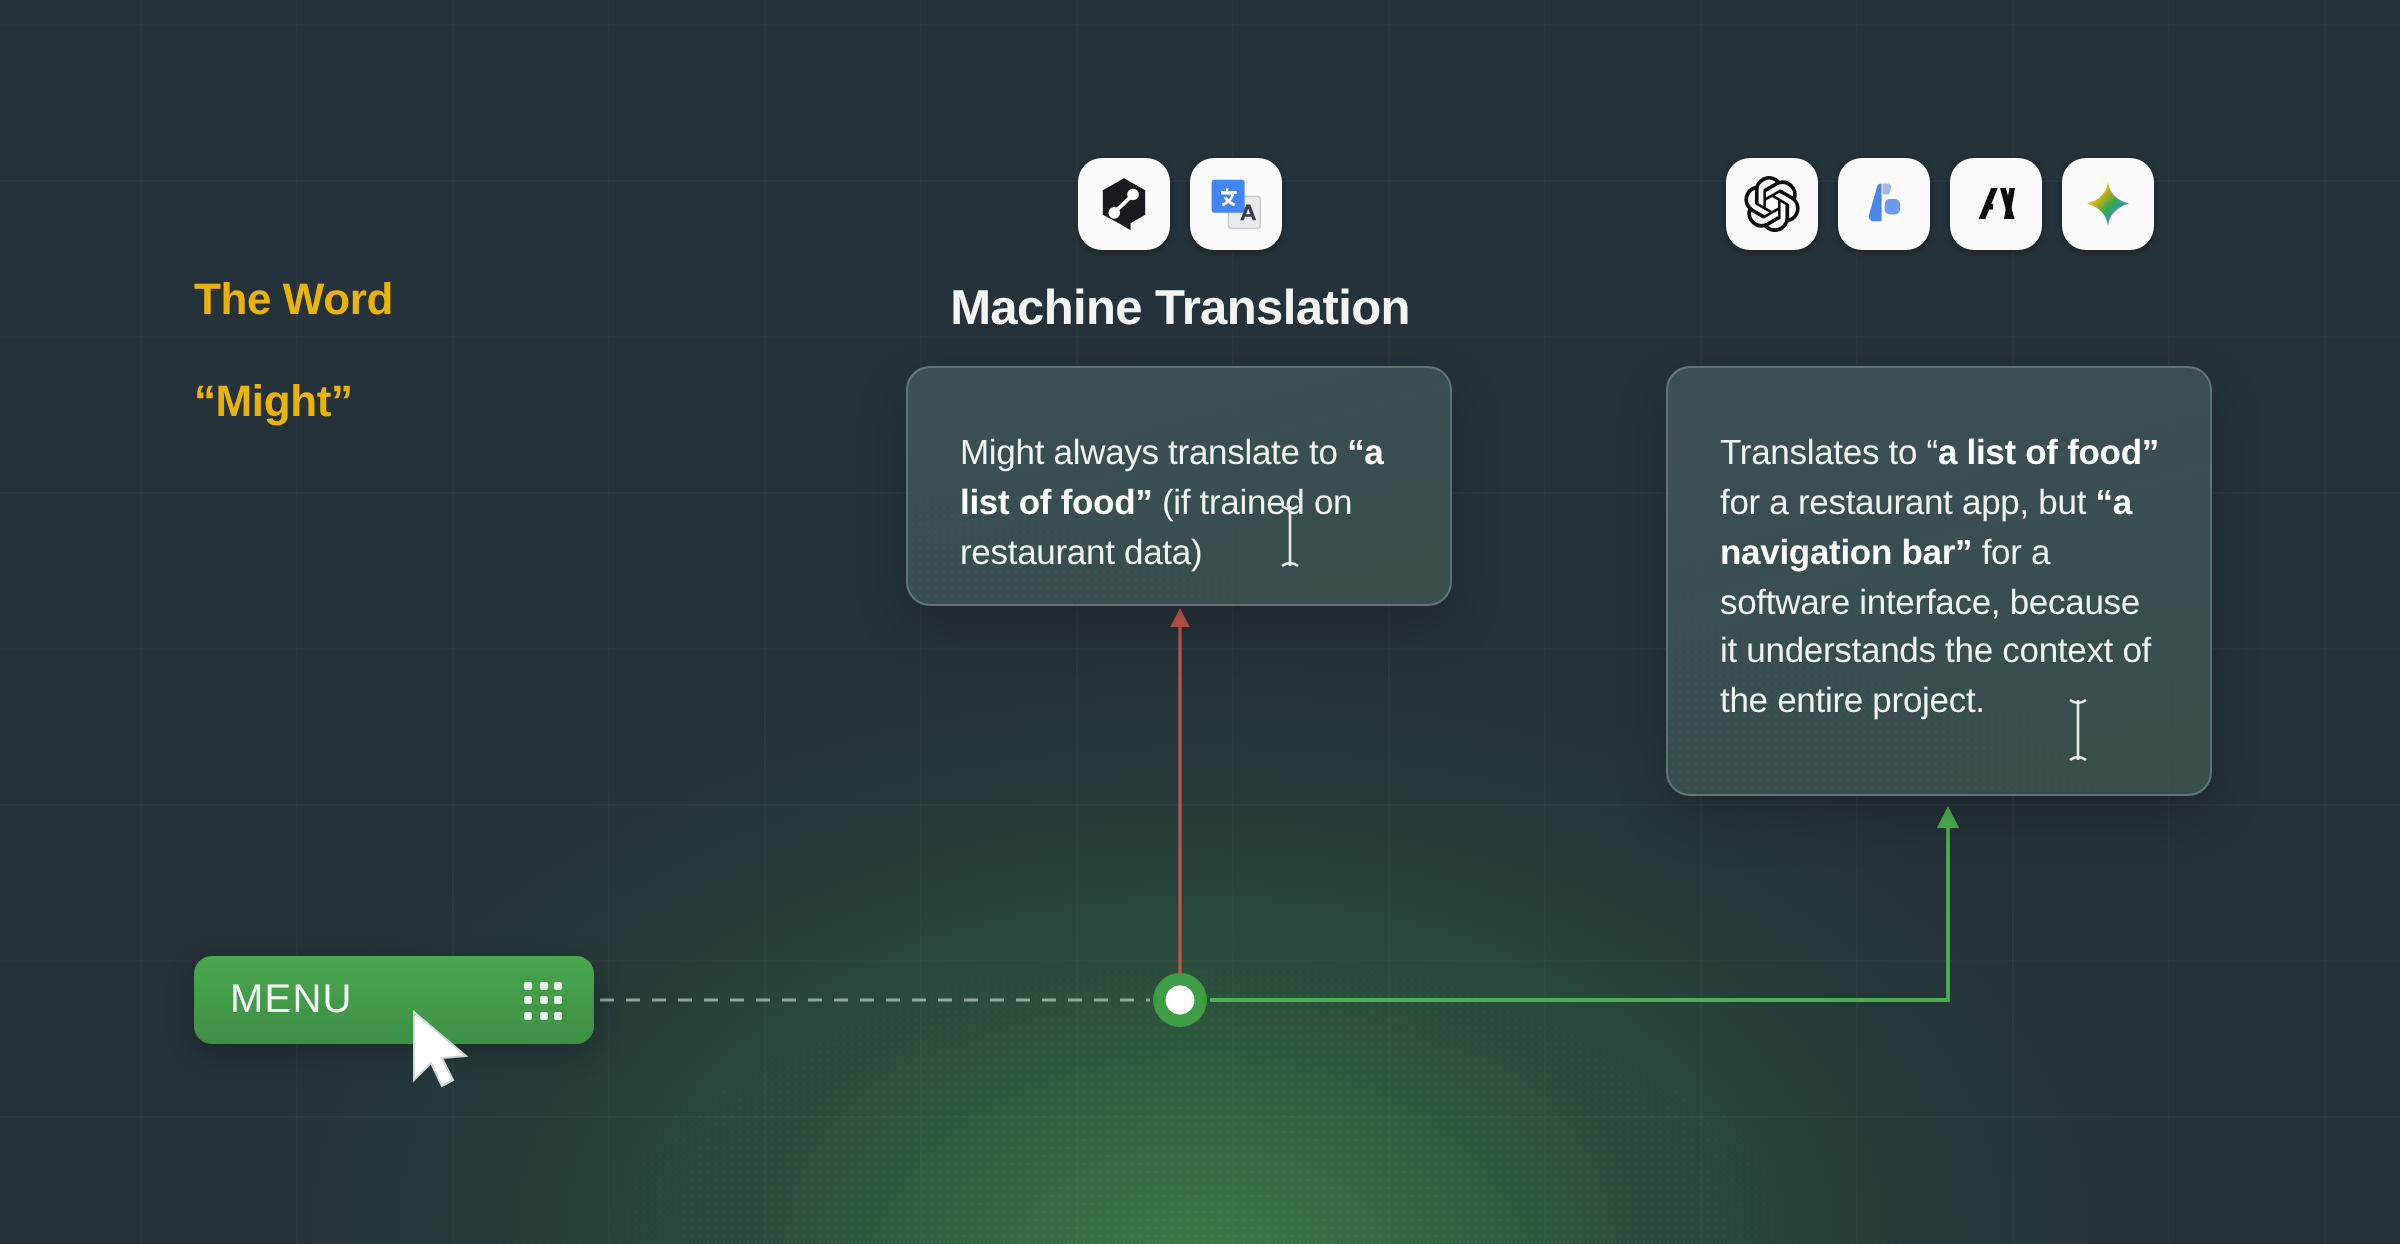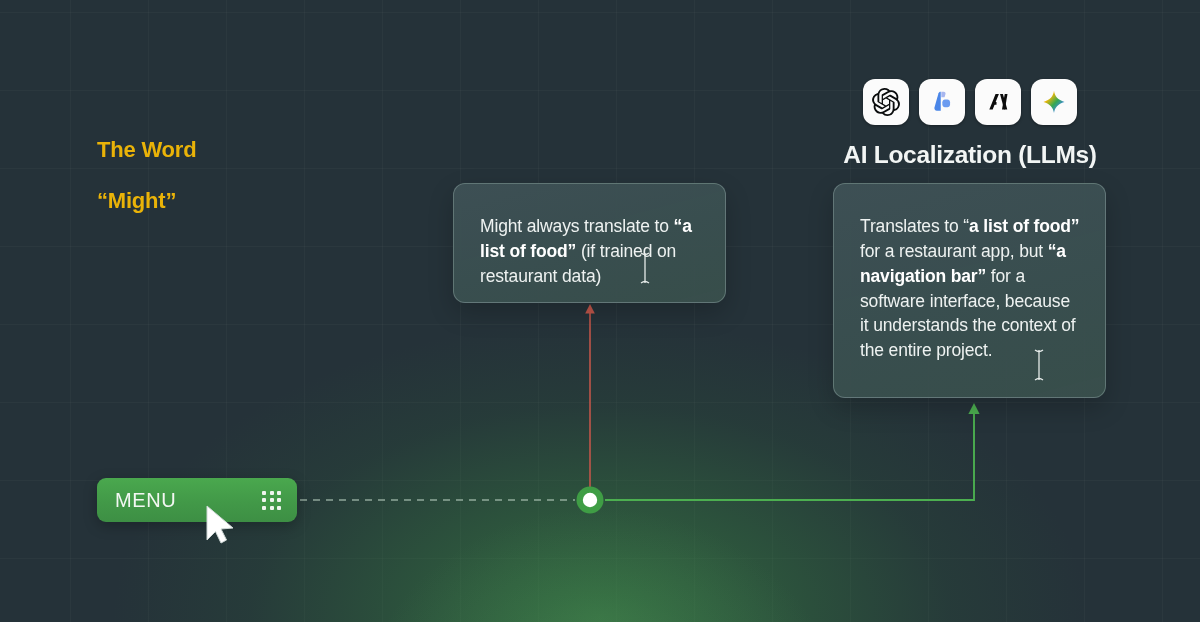--- a/index.html
+++ b/index.html
@@ -145,20 +145,47 @@
       <circle cx="590" cy="500" r="13.5" fill="#3f9d45"></circle>
       <circle cx="590" cy="500" r="7.2" fill="#ffffff"></circle>
     </g>
   </svg>
 
   <div class="word-block">
     <div class="word-line">The Word</div>
     <div class="word-line second">“Might”</div>
   </div>
 
+  <div class="col-head" style="left:440px; top:79px; width:300px;">
+    <div class="icon-row">
+
+      <div class="app-icon">
+        <svg width="30" height="30" viewBox="0 0 32 32">
+          <path d="M16 2.2 L27.3 8.7 L27.3 21.7 L19.5 26.2 L19.5 30 L13.2 26.2 L4.7 21.7 L4.7 8.7 Z" fill="#191a1f"></path>
+          <g stroke="#ffffff" stroke-width="2.1" stroke-linecap="round">
+            <line x1="11" y1="20.3" x2="20.6" y2="11.3"></line>
+          </g>
+          <circle cx="20.8" cy="10.9" r="3.1" fill="#ffffff"></circle>
+          <circle cx="10.8" cy="20.7" r="3.1" fill="#ffffff"></circle>
+        </svg>
+      </div>
+
+      <div class="app-icon">
+        <svg width="30" height="30" viewBox="0 0 32 32">
+          <rect x="12" y="12" width="17" height="17" rx="1.6" fill="#e9eaec"></rect>
+          <rect x="12" y="12" width="17" height="17" rx="1.6" fill="none" stroke="#c9ccd1" stroke-width=".8"></rect>
+          <path d="M3 4.6 A1.6 1.6 0 0 1 4.6 3 L19 3 A1.6 1.6 0 0 1 20.6 4.6 L20.6 19 A1.6 1.6 0 0 1 19 20.6 L4.6 20.6 A1.6 1.6 0 0 1 3 19 Z" fill="#4285f4"></path>
+          <path d="M12.6 8.3 h4.6 v1.6 h-1.2 c-.35 1.5-1 2.7-1.9 3.6 .7 .55 1.5 1 2.4 1.3 l-.6 1.5 c-1.1-.4-2.1-.95-2.95-1.7 -.85 .75-1.85 1.3-2.95 1.7 l-.6-1.5 c .9-.3 1.7-.75 2.4-1.3 -.55-.55-1-1.2-1.35-1.95 h1.75 c .22 .4 .5 .78 .83 1.1 .62-.65 1.1-1.5 1.35-2.55 h-5.3 V8.3 h2.5 V6.9 h1.55 z" fill="#ffffff" transform="translate(-1.2,0.6) scale(1.02)"></path>
+          <path d="M21.5 16.2 h2.1 l3.2 8.4 h-1.95 l-.62-1.75 h-3.4 l-.62 1.75 h-1.92 z m1.03 2.2 -1.1 3 h2.2 z" fill="#3a3f47"></path>
+        </svg>
+      </div>
+
+    </div>
+    <div class="col-title">Machine Translation</div>
+  </div>
 
   <div class="col-head" style="left:820px; top:79px; width:300px;">
     <div class="icon-row">
 
       <div class="app-icon">
         <svg width="28" height="28" viewBox="0 0 24 24">
           <path fill="#0b0d0e" d="M22.28 9.82a5.98 5.98 0 0 0-.52-4.91 6.05 6.05 0 0 0-6.51-2.9A6.07 6.07 0 0 0 4.98 4.18a5.98 5.98 0 0 0-4 2.9 6.05 6.05 0 0 0 .75 7.1 5.98 5.98 0 0 0 .51 4.91 6.05 6.05 0 0 0 6.52 2.9A5.98 5.98 0 0 0 13.26 24a6.06 6.06 0 0 0 5.77-4.21 5.99 5.99 0 0 0 4-2.9 6.06 6.06 0 0 0-.75-7.07zM13.26 22.43a4.48 4.48 0 0 1-2.88-1.04l.14-.08 4.78-2.76a.79.79 0 0 0 .39-.68v-6.74l2.02 1.17a.07.07 0 0 1 .04.05v5.58a4.5 4.5 0 0 1-4.5 4.5zM3.6 18.3a4.47 4.47 0 0 1-.54-3.01l.14.09 4.79 2.76a.77.77 0 0 0 .78 0l5.84-3.37v2.33a.08.08 0 0 1-.03.06L9.74 19.95a4.5 4.5 0 0 1-6.14-1.64zM2.34 7.9a4.49 4.49 0 0 1 2.35-1.97V11.6a.77.77 0 0 0 .38.67l5.81 3.36-2.02 1.17a.08.08 0 0 1-.07 0l-4.84-2.79A4.5 4.5 0 0 1 2.34 7.9zm16.6 3.86-5.83-3.4L15.12 7.2a.08.08 0 0 1 .07 0l4.84 2.8a4.49 4.49 0 0 1-.68 8.1v-5.67a.79.79 0 0 0-.4-.67zm2.01-3.02-.14-.08-4.78-2.79a.78.78 0 0 0-.79 0L9.4 9.23V6.9a.07.07 0 0 1 .03-.06l4.84-2.79a4.5 4.5 0 0 1 6.68 4.66zM8.3 12.86 6.28 11.7a.08.08 0 0 1-.04-.06V6.07a4.5 4.5 0 0 1 7.38-3.45l-.14.08L8.7 5.46a.79.79 0 0 0-.39.68zm1.1-2.37 2.6-1.5 2.6 1.5v3l-2.6 1.5-2.6-1.5z"></path>
         </svg>
       </div>
 
@@ -188,21 +215,20 @@
               <stop offset="55%" stop-color="#34a853"></stop>
               <stop offset="80%" stop-color="#4285f4"></stop>
               <stop offset="100%" stop-color="#9b59d0"></stop>
             </linearGradient>
           </defs>
           <path d="M16 3.2 C16.9 9.6 20.4 13.7 28.0 15.9 C20.4 18.1 16.9 22.2 16 28.7 C15.1 22.2 11.6 18.1 4.0 15.9 C11.6 13.7 15.1 9.6 16 3.2 Z" fill="url(#gemg)"></path>
         </svg>
       </div>
 
     </div>
-    <div class="col-title">AI Localization (LLMs)</div>
   </div>
 
   <div class="card" id="card-mt">
     <div class="card-inner">
       <p>
         <span>Might always translate to </span><b>“a list of food”</b><span> (if trained on restaurant data)</span>
       </p>
     </div>
     <div class="card-noise"></div>
   </div>

